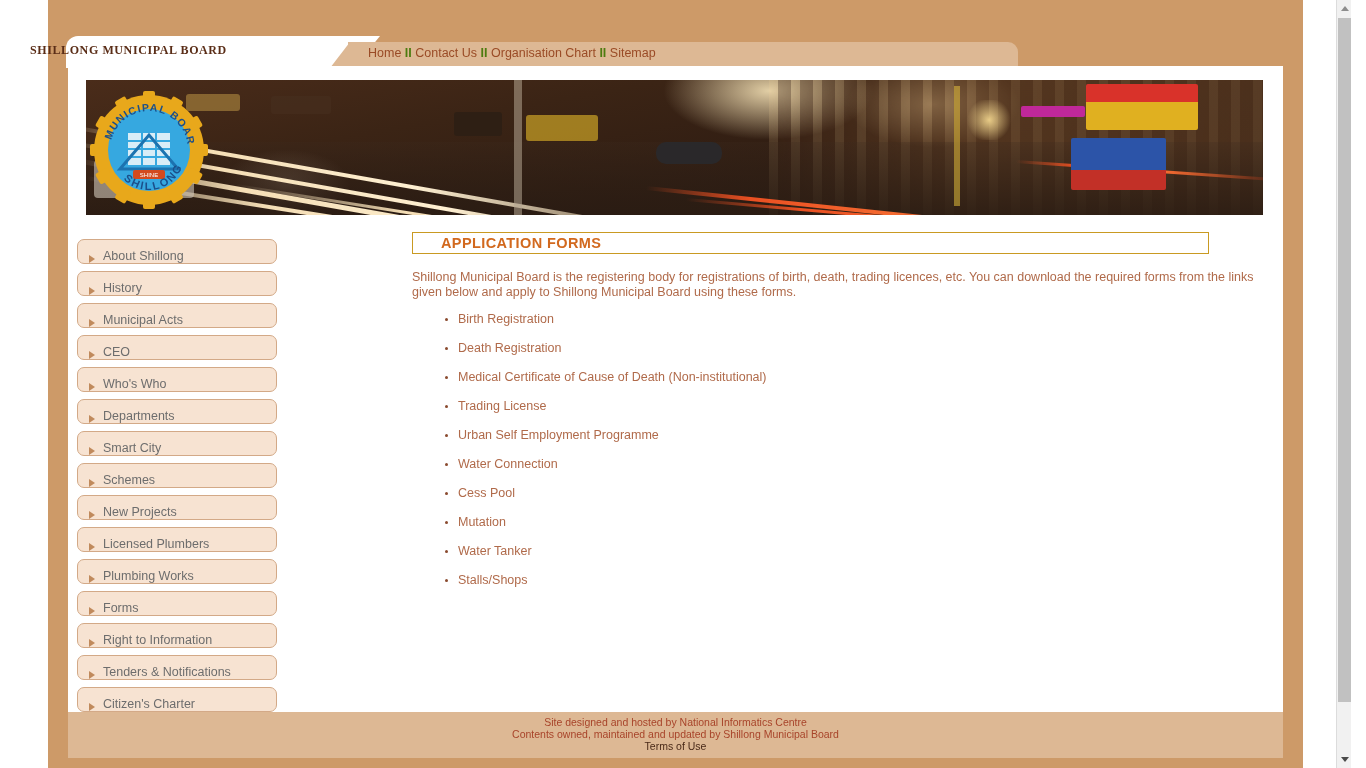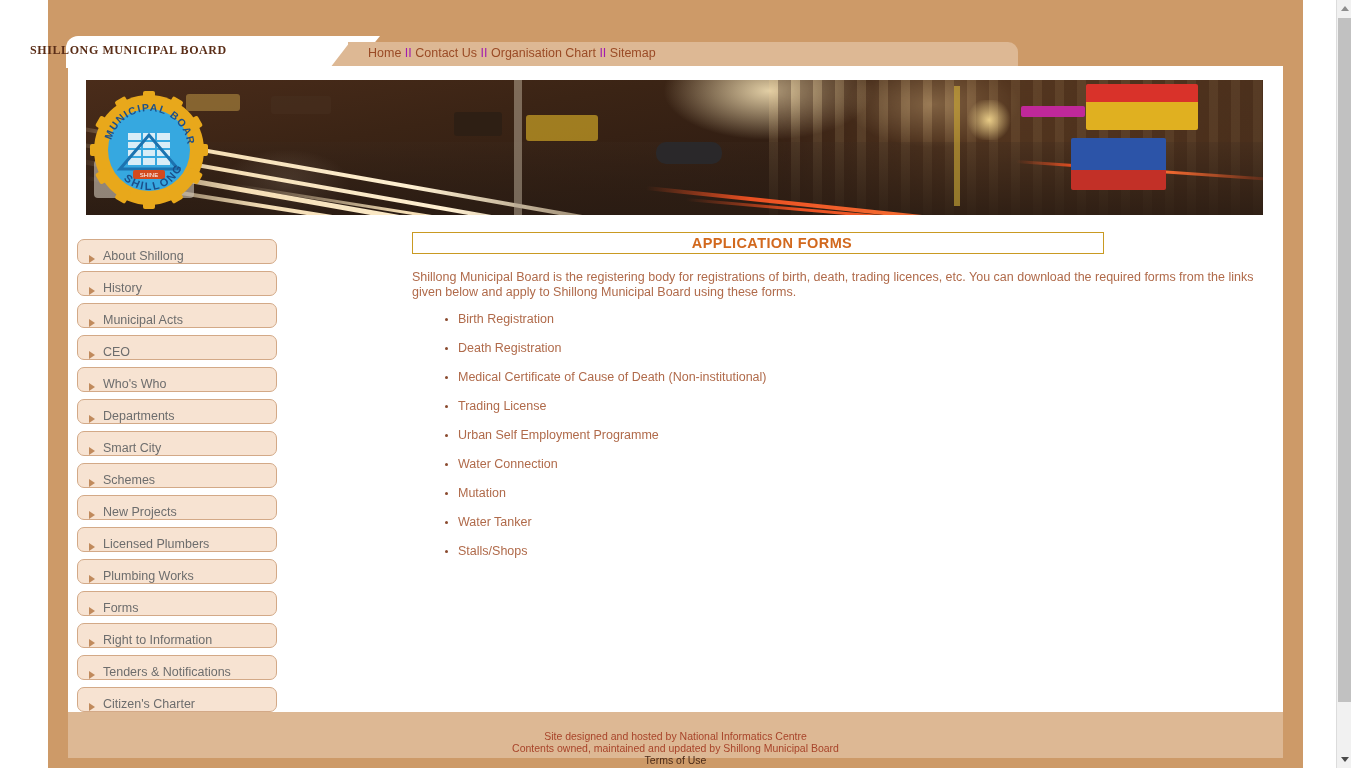--- a/index.html
+++ b/index.html
@@ -80,21 +80,21 @@
   }
   #nav-links {
     position: absolute;
     left: 368px; top: 46px;
     font-size: 12.5px;
     color: #9a4b26;
     white-space: nowrap;
     z-index: 5;
   }
   #nav-links .navitem { cursor: pointer; margin-top: 19px; }
-  #nav-links .sep { color: #a21caf; }
+  #nav-links .sep { color: #4d7c0f; font-weight: bold; }
 
   
   #panel {
     position: absolute;
     left: 68px; top: 66px;
     width: 1215px; height: 692px;
     background: #ffffff;
   }
 
   
@@ -185,26 +185,25 @@
     white-space: nowrap;
   }
 
   
   #content {
     position: absolute;
     left: 344px; top: 166px;
     width: 852px;
   }
   #content-title-box {
-    width: 692px;
+    width: 797px;
     height: 22px;
     border: 1px solid #c99a22;
     display: flex;
     align-items: center;
-    justify-content: center;
     padding-left: 28px;
   }
   #content-title {
     font-size: 14.5px;
     font-weight: bold;
     color: #d2691e;
     letter-spacing: 0.4px;
   }
   #content-intro {
     margin-top: 16px;
@@ -235,21 +234,21 @@
   }
 
   
   #footer {
     position: absolute;
     left: 0; bottom: 0;
     width: 1215px;
     height: 46px;
     background: #ddb894;
     text-align: center;
-    padding-top: 18px;
+    padding-top: 4px;
   }
   #footer div {
     font-size: 10.5px;
     line-height: 12px;
     color: #a8442a;
   }
   #footer .terms { color: #4a2a18; cursor: pointer; }
 
   
   #scrollbar {
@@ -438,20 +437,21 @@
         <span id="content-title">APPLICATION FORMS</span>
       </div>
       <p id="content-intro">Shillong Municipal Board is the registering body for registrations of birth, death, trading licences, etc. You can download the required forms from the links given below and apply to Shillong Municipal Board using these forms.</p>
       <ul id="forms-list">
         <li>Birth Registration</li>
         <li>Death Registration</li>
         <li>Medical Certificate of Cause of Death (Non-institutional)</li>
         <li>Trading License</li>
         <li>Urban Self Employment Programme</li>
         <li>Water Connection</li>
+        <li>Cess Pool</li>
         <li>Mutation</li>
         <li>Water Tanker</li>
         <li>Stalls/Shops</li>
       </ul>
     </div>
 
     <div id="footer">
       <div>Site designed and hosted by National Informatics Centre</div>
       <div>Contents owned, maintained and updated by Shillong Municipal Board</div>
       <div class="terms">Terms of Use</div>

